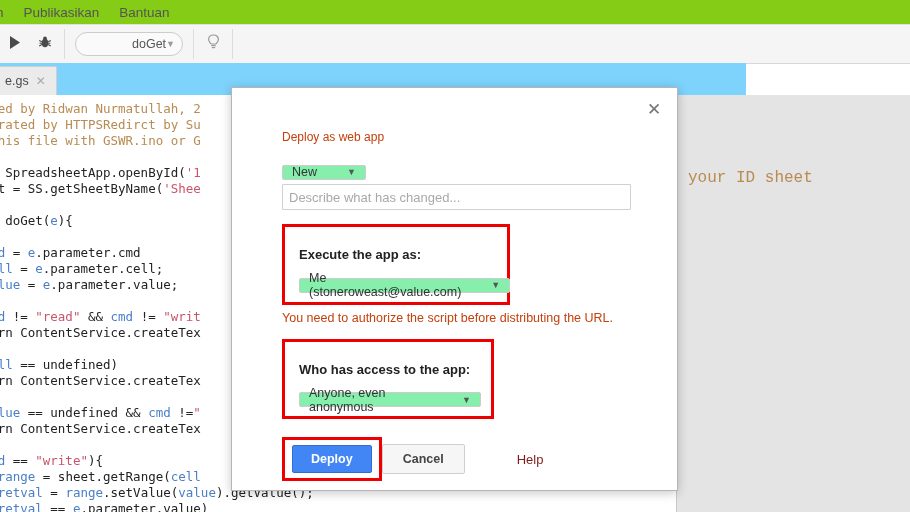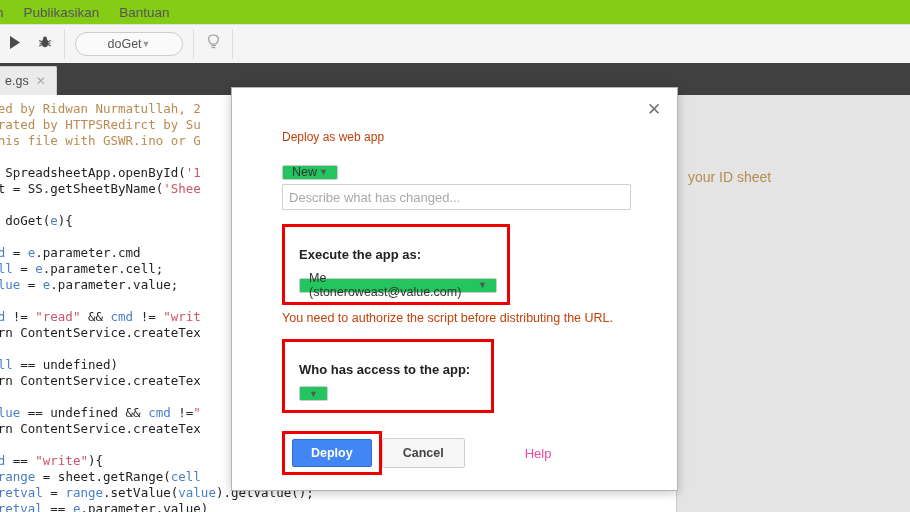--- a/index.html
+++ b/index.html
@@ -71,37 +71,37 @@
   }
   .fn-select {
     width: 108px;
     height: 24px;
     margin: 0 6px;
     background: #fafafa;
     border: 1px solid #cccccc;
     border-radius: 12px;
     display: flex;
     align-items: center;
-    justify-content: center;
+    justify-content: flex-end;
     padding: 0 7px;
     box-sizing: border-box;
     font-size: 12.5px;
     color: #555555;
   }
   .fn-caret {
     color: #9a9a9a;
     font-size: 9px;
   }
 
   
   .tabstrip {
     position: absolute;
     left: 0; top: 63px;
-    width: 910px; height: 32px;
-    background: #404040;
+    width: 746px; height: 32px;
+    background: #7dd3fc;
     border-bottom: 6px solid #14532d;
   }
   .tab {
     position: absolute;
     left: -22px; top: 3px;
     height: 29px;
     padding: 0 10px 0 26px;
     background: #ebebeb;
     border: 1px solid #cfcfcf;
     border-bottom: none;
@@ -141,22 +141,22 @@
     color: #222222;
   }
   .cmt { color: #b98b52; }
   .str { color: #c8566b; }
   .var { color: #4a7ec8; }
 
   .right-note {
     position: absolute;
     left: 688px;
     top: 169px;
-    font-family: Liberation Sans, sans-serif;
-    font-size: 14px;
+    font-family: Liberation Mono, monospace;
+    font-size: 16px;
     color: #b98b52;
     white-space: pre;
   }
 
   
   .editor-shade {
     position: absolute;
     left: 676px; top: 95px;
     width: 234px; height: 417px;
     background: #e4e4e4;
@@ -198,31 +198,31 @@
 
   .field-label {
     font-size: 13px;
     font-weight: bold;
     color: #222222;
     margin-bottom: 6px;
   }
 
   .select-box {
     height: 15px;
-    background: #22c55e;
+    background: #86efac;
     border: 1px solid #cccccc;
     border-radius: 2px;
     display: inline-flex;
     align-items: center;
     justify-content: space-between;
     padding: 0 9px;
     box-sizing: border-box;
     font-size: 12.5px;
     color: #333333;
-    gap: 2px;
+    gap: 30px;
   }
   .select-caret {
     font-size: 9px;
     color: #555555;
   }
 
   .text-input {
     display: block;
     width: 349px;
     height: 26px;
@@ -283,23 +283,23 @@
     border-radius: 2px;
     color: #444444;
     font-size: 12.5px;
     font-weight: bold;
     padding: 7px 20px;
     margin-left: 0;
     font-family: "Liberation Sans", sans-serif;
     cursor: pointer;
   }
   .link-help {
-    color: #ec4899;
+    color: #7f1d1d;
     font-size: 13px;
-    margin-left: 20px;
+    margin-left: 12px;
     text-decoration: none;
     padding-left: 40px;
   }
 </style>
 </head>
 <body>
 
 <div id="root">
 
   <div class="menubar">
@@ -385,20 +385,21 @@
           <span>Me (stoneroweast@value.com)</span>
           <span class="select-caret">▼</span>
         </div>
       </div>
       <div class="hint-text">You need to authorize the script before distributing the URL.</div>
 
       
       <div class="hl-box" style="margin-top:14px; width:212px;">
         <div class="field-label">Who has access to the app:</div>
         <div class="select-box">
+          <span>Anyone, even anonymous</span>
           <span class="select-caret">▼</span>
         </div>
       </div>
 
       
       <div class="btn-row" style="margin-top:18px;">
         <div class="deploy-wrap">
           <button class="btn-primary">Deploy</button>
         </div>
         <button class="btn-secondary">Cancel</button>

